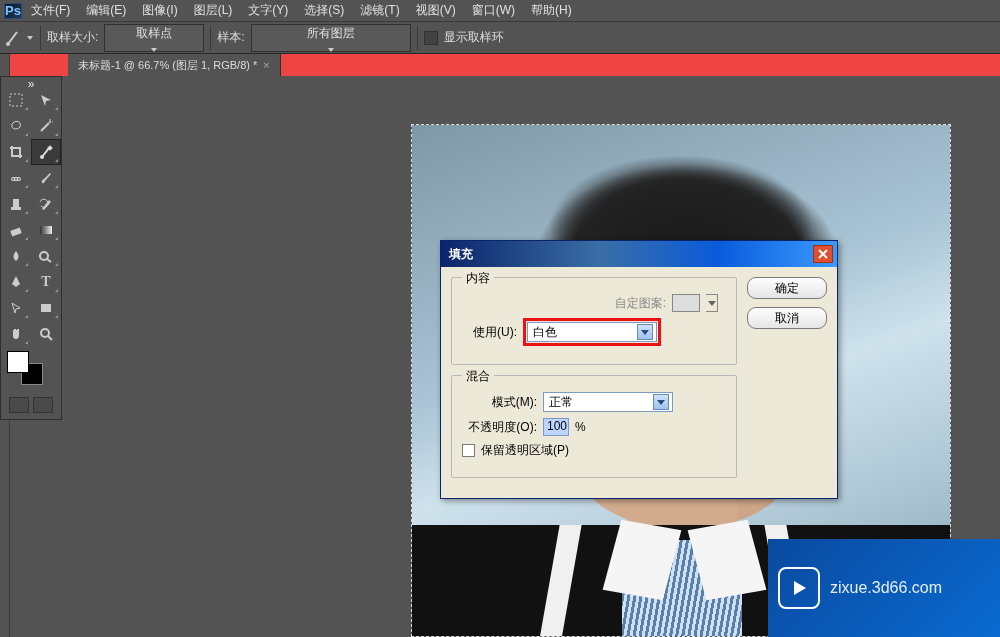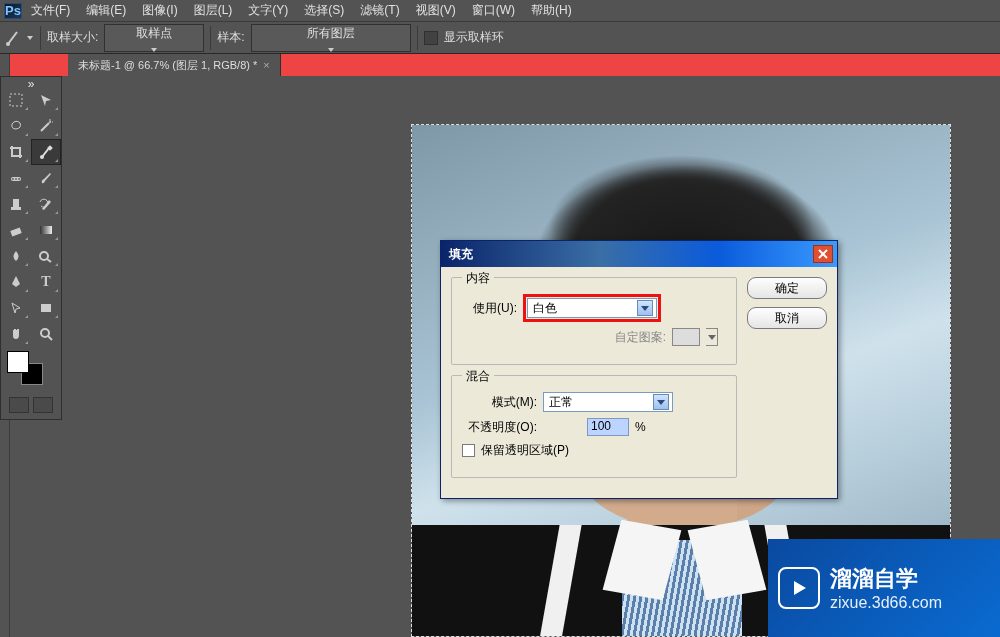--- a/index.html
+++ b/index.html
@@ -489,54 +489,54 @@
           <line x1="1" y1="1" x2="9" y2="9" stroke="#fff" stroke-width="2"></line>
           <line x1="9" y1="1" x2="1" y2="9" stroke="#fff" stroke-width="2"></line>
         </svg>
     </div>
   </div>
   <div class="dlg-body">
     <div class="dlg-left">
 
       <div class="fieldset">
         <div class="fieldset-legend">内容</div>
+        <div class="row row-right" style="padding-right:8px;">
+          <span class="lbl" style="color:#888;">自定图案:</span>
+          <div class="pattern-sample"></div>
+          <div class="pattern-dd">
+              <div class="arrow-down" style="border-top-color:#666;"></div>
+            </div>
+        </div>
         <div class="row">
           <span class="lbl" style="width:55px;">使用(U):</span>
           <div class="redbox">
             <div class="winselect" style="width:130px;">
               <span>白色</span>
               <div class="dd">
                   <div class="arrow-down"></div>
                 </div>
             </div>
           </div>
-        </div>
-        <div class="row row-right" style="padding-right:8px;">
-          <span class="lbl" style="color:#888;">自定图案:</span>
-          <div class="pattern-sample"></div>
-          <div class="pattern-dd">
-              <div class="arrow-down" style="border-top-color:#666;"></div>
-            </div>
         </div>
       </div>
 
       <div class="fieldset">
         <div class="fieldset-legend">混合</div>
         <div class="row">
           <span class="lbl" style="width:75px;">模式(M):</span>
           <div class="winselect" style="width:130px;">
             <span>正常</span>
             <div class="dd">
                 <div class="arrow-down"></div>
               </div>
           </div>
         </div>
         <div class="row">
           <span class="lbl" style="width:75px;">不透明度(O):</span>
-          <div class="wininput" style="width:42px; background:#bcd4ff;margin-left:44px;">100</div>
+          <div class="wininput" style="width:26px; background:#bcd4ff;">100</div>
           <span>%</span>
         </div>
         <div class="row">
           <div class="wincheck"></div>
           <span>保留透明区域(P)</span>
         </div>
       </div>
     </div>
     <div class="dlg-right">
       <div class="winbtn">确定</div>
@@ -545,16 +545,15 @@
   </div>
 </div>
 
 <div class="watermark">
   <div class="wm-ico">
     <svg width="20" height="20">
         <polygon points="5,3 17,10 5,17" fill="#fff"></polygon>
       </svg>
   </div>
   <div>
-    <div class="wm-text-big">溜溜自学</div>
     <div class="wm-text-small">zixue.3d66.com</div>
   </div>
 </div>
 
 </body></html>

